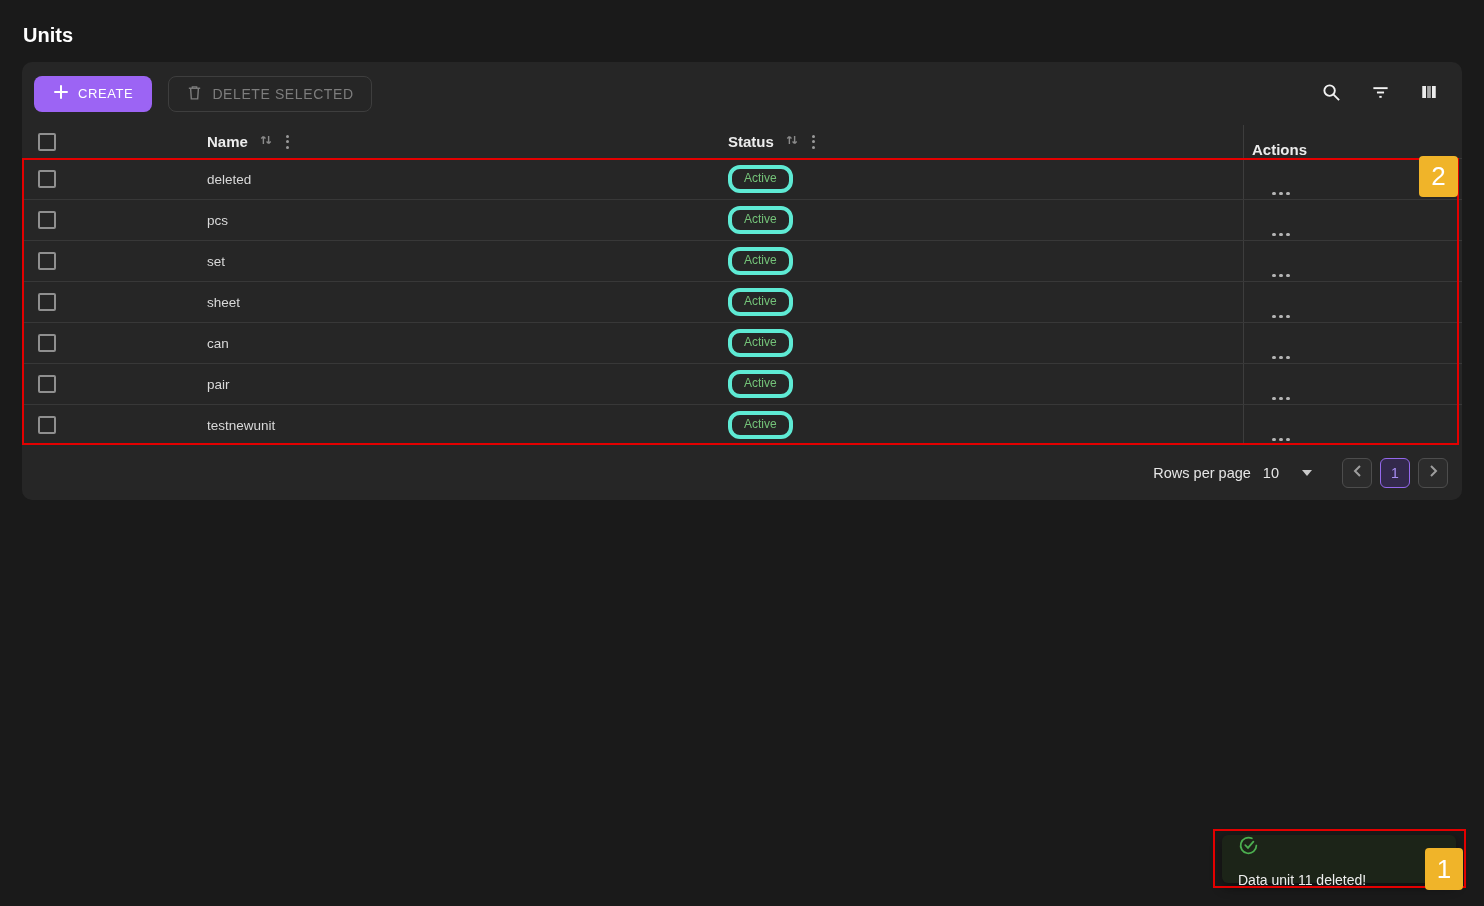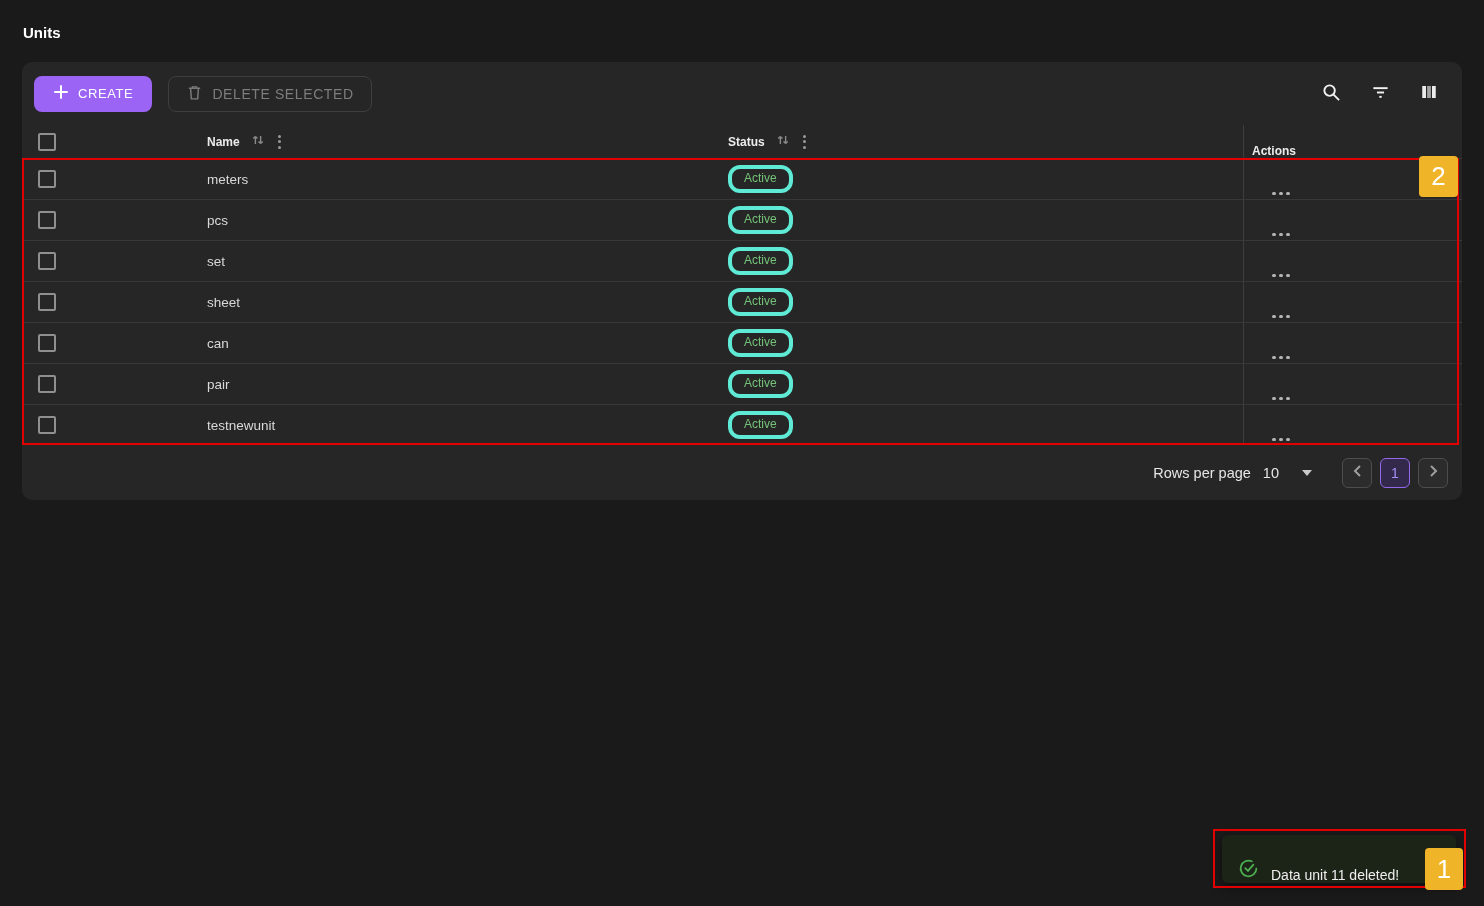--- a/index.html
+++ b/index.html
@@ -6,21 +6,21 @@
   html, body { width: 1484px; height: 906px; }
   body {
     position: relative;
     background: #1a1a1a;
     font-family: "Liberation Sans", sans-serif;
     color: #e0e0e0;
     overflow: hidden;
   }
   .page-title {
     position: absolute; left: 23px; top: 24px;
-    font-size: 15px; font-weight: 700; color: #ffffff;
+    font-size: 20px; font-weight: 700; color: #ffffff;
   }
   .card {
     position: absolute; left: 22px; top: 62px;
     width: 1440px; height: 438px;
     background: #262626; border-radius: 10px;
   }
   
   .toolbar { height: 63px; display: flex; align-items: center; padding: 0 22px 0 12px; }
   .btn-create {
     display: flex; align-items: center; gap: 9px;
@@ -31,21 +31,21 @@
   .btn-delete {
     display: flex; align-items: center; gap: 9px; margin-left: 16px;
     background: transparent; color: #7d7d7d; border: 1px solid #3e3e3e; border-radius: 8px;
     height: 36px; padding: 0 17px; font-size: 14px; font-weight: 500;
     letter-spacing: .6px; font-family: inherit;
   }
   .toolbar-right { margin-left: auto; display: flex; align-items: center; gap: 26px; }
   .icon-btn { background: none; border: none; display: flex; align-items: center; justify-content: center; cursor: pointer; padding: 2px; }
   
   .grid-cols { display: grid; grid-template-columns: 185px 521px 515px 219px; align-items: center; }
-  .thead { height: 33px; font-size: 12px; font-weight: 700; color: #ececec; }
+  .thead { height: 33px; font-size: 15px; font-weight: 700; color: #ececec; }
   .hcell { display: flex; align-items: center; gap: 9px; height: 100%; }
   .cell-check { padding-left: 16px; display: flex; align-items: center; height: 100%; }
   .checkbox {
     width: 18px; height: 18px; border: 2px solid #8f8f8f; border-radius: 2px;
     background: transparent; cursor: pointer;
   }
   .actions-cell { border-left: 1px solid #3d3d3d; height: 100%; display: flex; align-items: flex-end; padding-left: 8px; }
   .trow { height: 41px; border-top: 1px solid #383838; font-size: 13.5px; color: #d9d9d9; }
   .trow .actions-cell { padding-left: 24px; }
   .pill {
@@ -67,22 +67,22 @@
   .caret-down { width: 0; height: 0; border-left: 5px solid transparent; border-right: 5px solid transparent; border-top: 6px solid #c9c9c9; }
   .pgbtn {
     width: 30px; height: 30px; border-radius: 6px; border: 1px solid #4d4d4d;
     background: #2c2c2c; display: flex; align-items: center; justify-content: center;
     color: #9e9e9e; margin-left: 8px; cursor: pointer; font-family: inherit;
   }
   .pgbtn.current { border: 1px solid #9468ec; color: #a98ef5; background: #33294b; font-size: 14px; }
   
   .toast {
     position: absolute; left: 1222px; top: 835px; width: 234px; height: 48px;
-    background: #1c2418; border-radius: 6px; display: flex; align-items: flex-end;
-    padding-left: 16px; gap: 12px; box-shadow: 0 4px 12px rgba(0,0,0,.45);
+    background: #1c2418; border-radius: 6px; display: flex; align-items: flex-start;
+    padding-left: 16px; gap: 12px; box-shadow: 0 4px 12px rgba(0,0,0,.45); flex-direction: column;
   }
   .toast-text { font-size: 14px; color: #eeeeee; }
   
   .ann-box { position: absolute; border: 2px solid #e30000; pointer-events: none; z-index: 5; }
   .ann-box-table { left: 22px; top: 158px; width: 1437px; height: 287px; }
   .ann-box-toast { left: 1213px; top: 829px; width: 253px; height: 59px; }
   .ann-badge {
     position: absolute; background: #f0b429; color: #ffffff; z-index: 6;
     display: flex; align-items: center; justify-content: center;
     font-size: 26px; border-radius: 4px;
@@ -185,21 +185,21 @@
     <div class="actions-cell">
       <span>Actions</span>
     </div>
   </div>
 
   <div>
     <div class="trow grid-cols">
       <div class="cell-check">
           <span class="checkbox"></span>
         </div>
-      <div>meters</div>
+      <div>deleted</div>
       <div><span class="pill">Active</span></div>
       <div class="actions-cell">
           <button class="dots-h">
             <i></i>
             <i></i>
             <i></i>
           </button>
         </div>
     </div>
     <div class="trow grid-cols">

